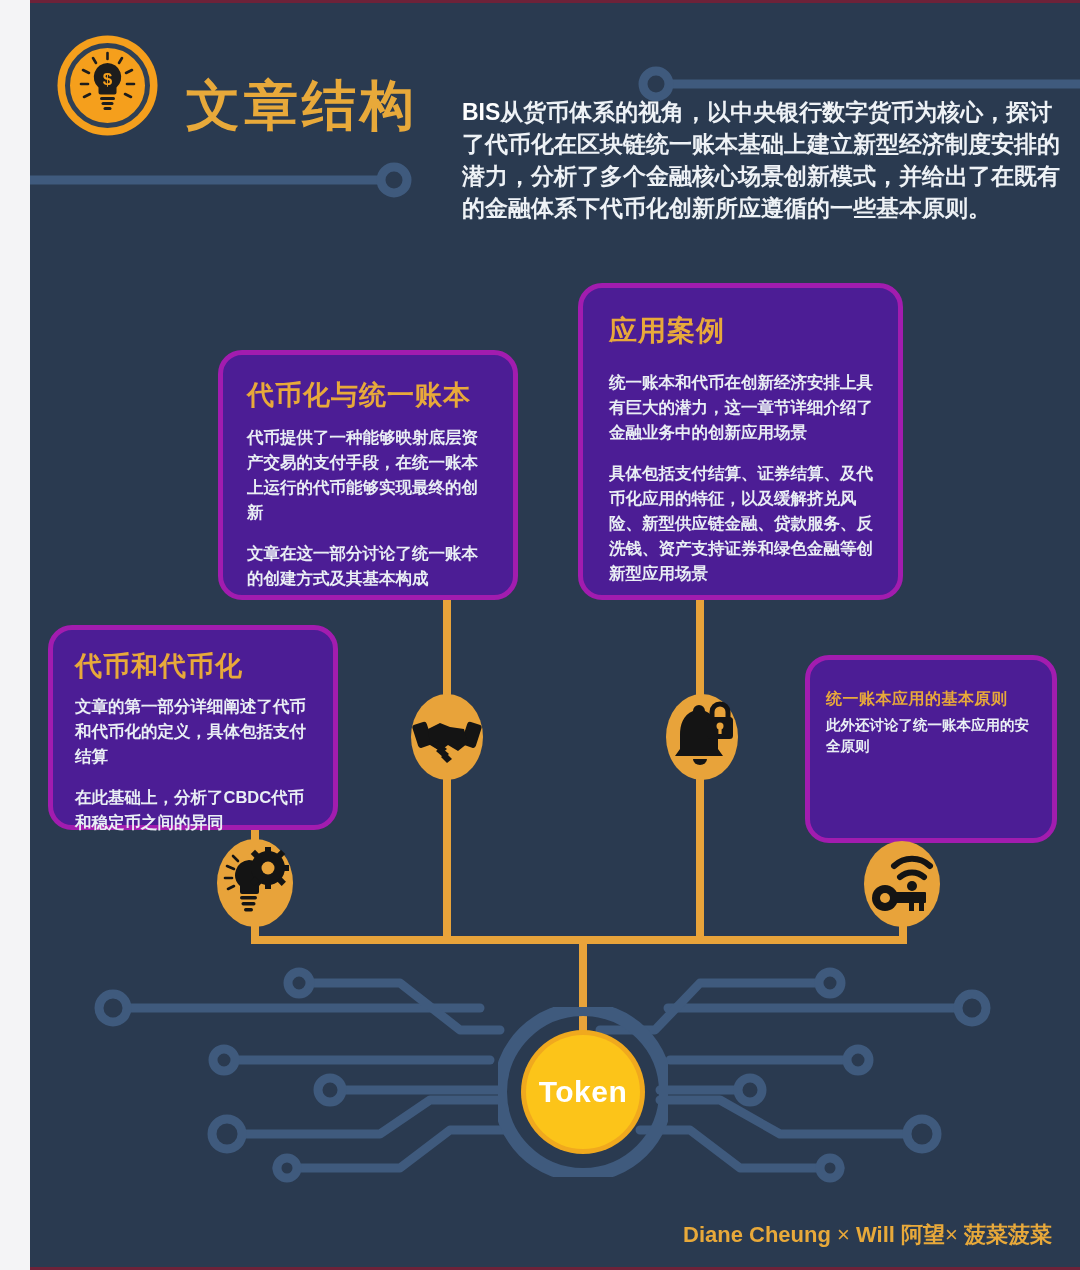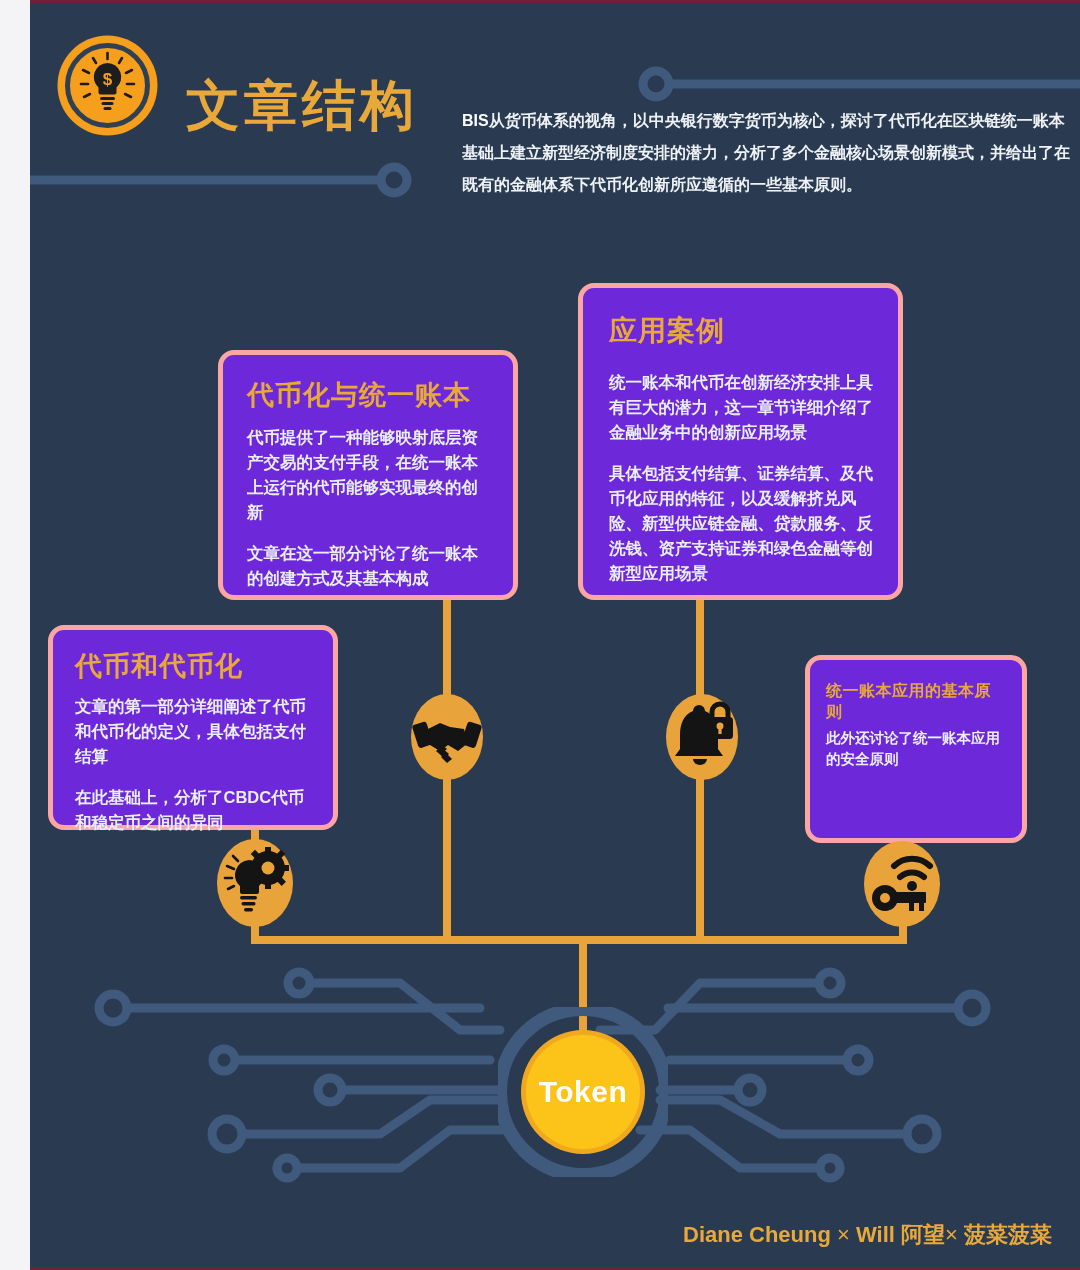--- a/index.html
+++ b/index.html
@@ -34,35 +34,35 @@
   .hdr-coin {
     position:absolute; left:55px; top:33px; width:105px; height:105px;
     z-index:12;
   }
   .hdr-title {
     position:absolute; left:186px; top:70px;
     font-size:54px; font-weight:bold; color:#e8a93a;
     letter-spacing:4px; z-index:12;
   }
   .hdr-para {
-    position:absolute; left:462px; top:105px; width:608px;
-    font-size:16px; line-height:32px; color:#eef2f6;
+    position:absolute; left:462px; top:96px; width:608px;
+    font-size:23px; line-height:32px; color:#eef2f6;
     font-weight:600; z-index:12;
   }
   .hdr-para b { color:#ffffff; }
 
   
   #wires { position:absolute; left:0; top:0; width:1080px; height:1270px; z-index:5; }
 
   
   .card {
     position:absolute;
-    border:5px solid #fca5a5;
-    border-radius:16px;
-    background:#6d28d9;
+    border:5px solid #a21caf;
+    border-radius:24px;
+    background:#4c1d95;
     z-index:10;
   }
   .card-title {
     color:#e8a93a; font-weight:bold;
   }
   .card-p {
     color:#e9eef4; font-weight:600;
   }
 
   #card-token      { left:48px;  top:625px; width:290px; height:205px; padding:18px 20px 0 22px; }
@@ -70,21 +70,21 @@
   #card-token .card-p { font-size:16.5px; line-height:25px; }
 
   #card-ledger     { left:218px; top:350px; width:300px; height:250px; padding:22px 22px 0 24px; }
   #card-ledger .card-title { font-size:27px; letter-spacing:1px; margin-bottom:12px; }
   #card-ledger .card-p { font-size:16.5px; line-height:25px; }
 
   #card-cases      { left:578px; top:283px; width:325px; height:317px; padding:24px 24px 0 26px; }
   #card-cases .card-title { font-size:28px; letter-spacing:1px; margin-bottom:20px; }
   #card-cases .card-p { font-size:16.5px; line-height:25px; }
 
-  #card-principles { left:805px; top:655px; width:222px; height:188px; padding:21px 15px 0 16px; }
+  #card-principles { left:805px; top:655px; width:252px; height:188px; padding:29px 15px 0 16px; }
   #card-principles .card-title { font-size:16px; letter-spacing:0.5px; margin-bottom:5px; }
   #card-principles .card-p { font-size:14.5px; line-height:21px; }
 
   .card-p + .card-p { margin-top:16px; }
 
   
   .node-ic {
     position:absolute; z-index:14;
     display:flex; align-items:center; justify-content:center;
   }

